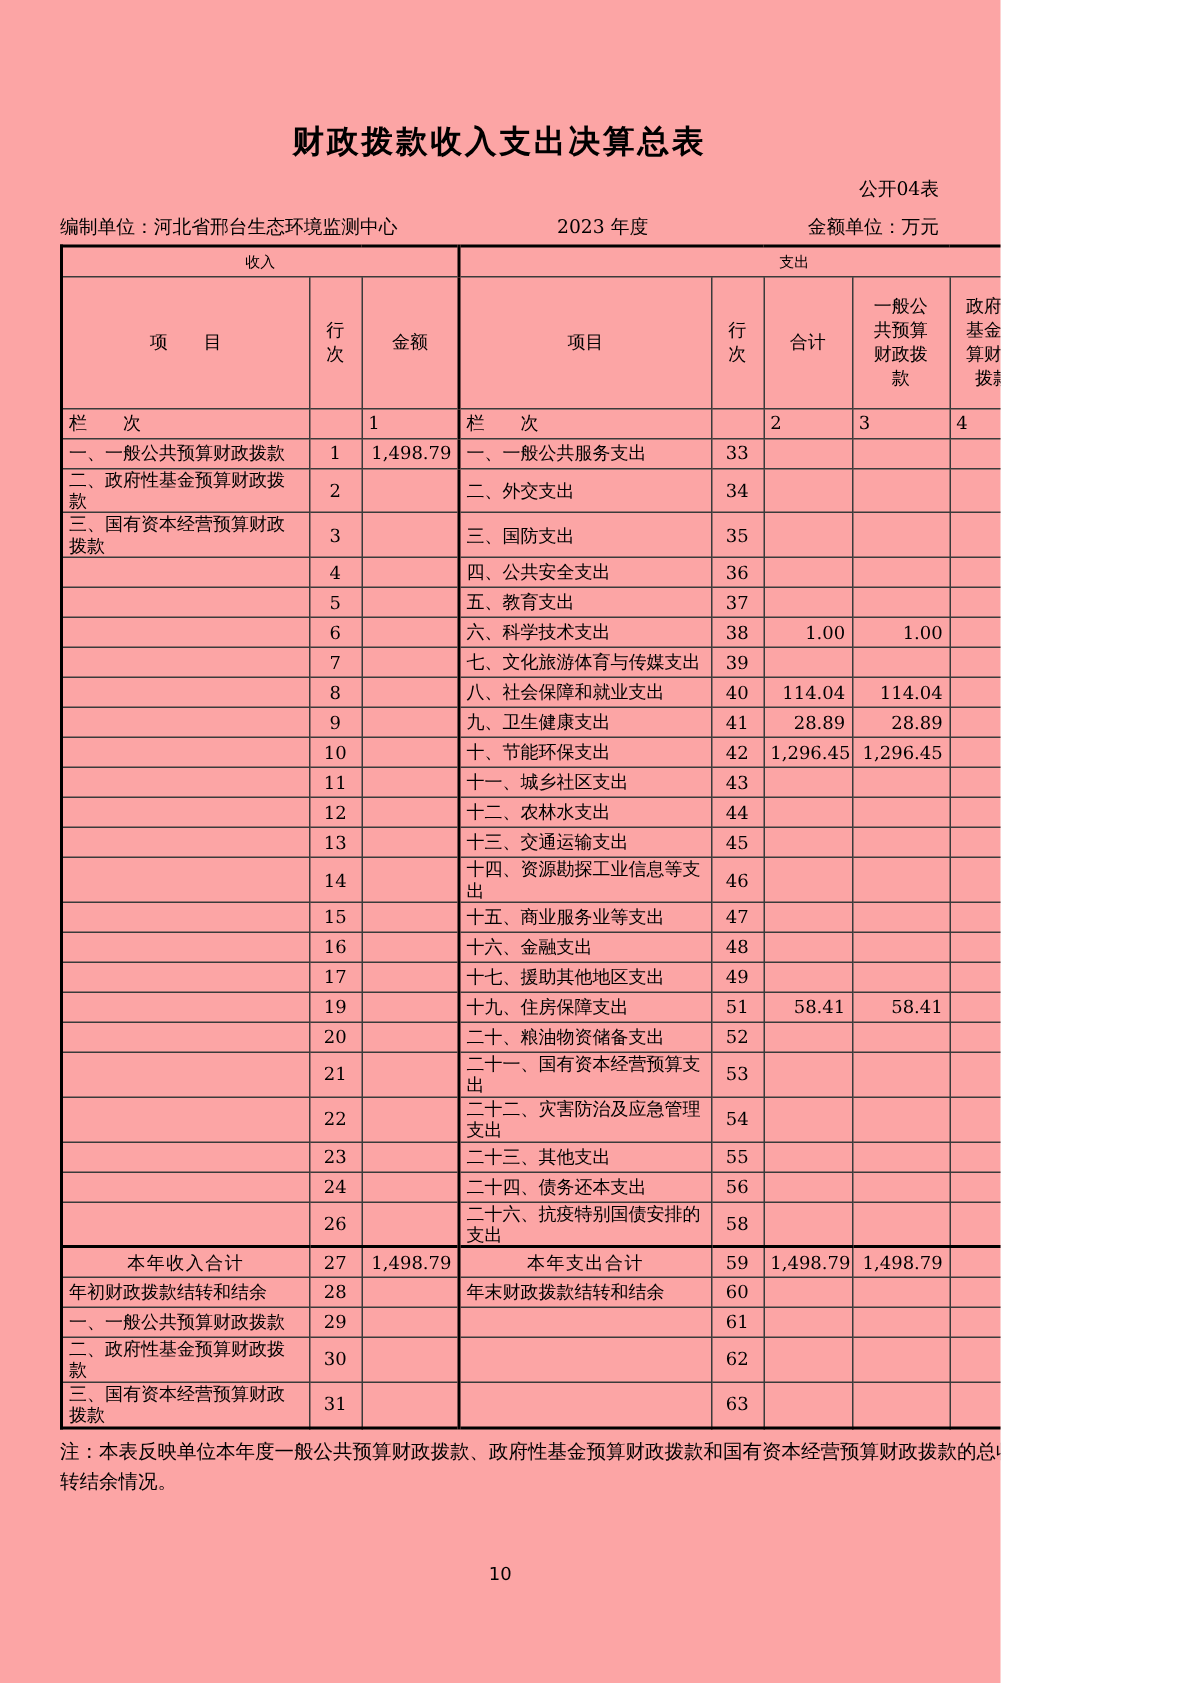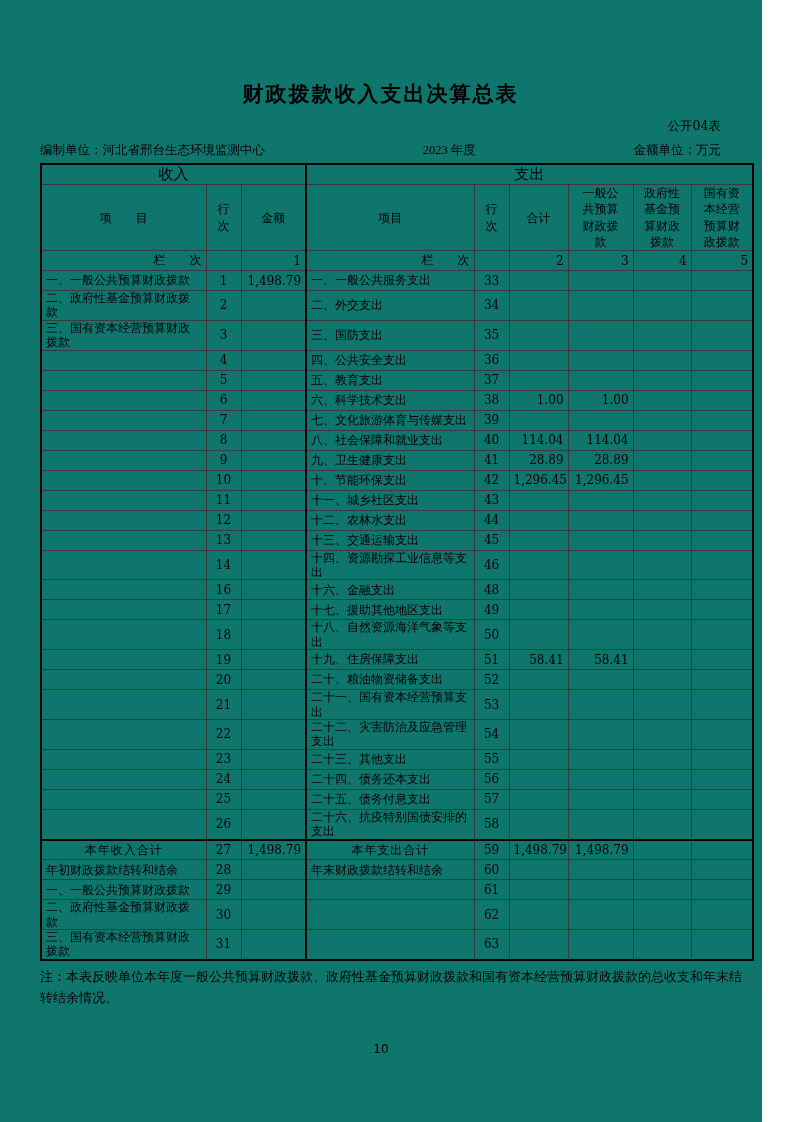--- a/index.html
+++ b/index.html
@@ -1,20 +1,20 @@
 <!DOCTYPE html>
 <html><head>
 <meta charset="utf-8">
 <style>
   * { box-sizing: border-box; }
   html,body { margin:0; padding:0; background:#ffffff; }
   .page {
     position: relative;
-    width: 762px; height: 1122px;
-    background: #0f766e;
+    width: 667px; height: 1122px;
+    background: #fca5a5;
     font-family: "DejaVu Serif", "Liberation Serif", serif;
     color: #000;
     padding: 83px 41px 0 40px;
     overflow: hidden;
   }
   .title {
     margin: 0;
     font-size: 21px;
     line-height: 1.05;
     font-weight: 600;
@@ -28,39 +28,38 @@
     text-align: right;
   }
   .meta {
     display: flex;
     justify-content: space-between;
     align-items: baseline;
     margin-top: 9px;
     margin-bottom: 5px;
     font-size: 12.5px;
     line-height: 1.25;
-    font-family: Liberation Serif, serif;
   }
   table.main {
     width: 712px;
     border-collapse: collapse;
     table-layout: fixed;
     border: 2px solid #000;
   }
   table.main th, table.main td {
     border: 1px solid #3a3a3a;
     padding: 0 4px;
     font-size: 12px;
     font-weight: 400;
     vertical-align: middle;
     overflow: hidden;
   }
-  thead tr.sec th { height: 20px; text-align: center; font-size: 15px; }
-  thead tr.hdr th { height: 65px; text-align: center; line-height: 1.35; padding: 0 2px; }
-  thead tr.colnum th { height: 20px; text-align: right; }
+  thead tr.sec th { height: 20px; text-align: center; font-size: 10px; }
+  thead tr.hdr th { height: 65px; text-align: center; line-height: 1.35; padding: 11px 2px; }
+  thead tr.colnum th { height: 20px; text-align: left; }
   .pre { white-space: pre-line; }
   tbody tr { height: 20px; padding-left: 32px; }
   tbody tr.tall2 { height: 30px; }
   tbody tr.tall-total { height: 42px; }
   tr.thick-top td { border-top: 2px solid #000; }
   .sep-left { border-left: 2px solid #000 !important; }
   td.c-item { text-align: left; padding-left: 5px; line-height: 1.2; }
   td.c-line { text-align: center; padding: 0 1px; }
   td.c-amt  { text-align: right; padding-right: 5px; }
   td.small  { font-size: 10px; }
@@ -297,46 +296,46 @@
     <td class="c-amt"></td>
     <td class="c-item sep-left small">十四、资源勘探工业信息等支出</td>
     <td class="c-line">46</td>
     <td class="c-amt"></td>
     <td class="c-amt"></td>
     <td class="c-amt"></td>
     <td class="c-amt"></td>
   </tr>
         <tr>
     <td class="c-item"></td>
+    <td class="c-line">15</td>
+    <td class="c-amt"></td>
+    <td class="c-item sep-left">十五、商业服务业等支出</td>
+    <td class="c-line">47</td>
+    <td class="c-amt"></td>
+    <td class="c-amt"></td>
+    <td class="c-amt"></td>
+    <td class="c-amt"></td>
+  </tr>
+        <tr>
+    <td class="c-item"></td>
     <td class="c-line">16</td>
     <td class="c-amt"></td>
     <td class="c-item sep-left">十六、金融支出</td>
     <td class="c-line">48</td>
     <td class="c-amt"></td>
     <td class="c-amt"></td>
     <td class="c-amt"></td>
     <td class="c-amt"></td>
   </tr>
         <tr>
     <td class="c-item"></td>
     <td class="c-line">17</td>
     <td class="c-amt"></td>
     <td class="c-item sep-left">十七、援助其他地区支出</td>
     <td class="c-line">49</td>
-    <td class="c-amt"></td>
-    <td class="c-amt"></td>
-    <td class="c-amt"></td>
-    <td class="c-amt"></td>
-  </tr>
-        <tr>
-    <td class="c-item"></td>
-    <td class="c-line">18</td>
-    <td class="c-amt"></td>
-    <td class="c-item sep-left small">十八、自然资源海洋气象等支出</td>
-    <td class="c-line">50</td>
     <td class="c-amt"></td>
     <td class="c-amt"></td>
     <td class="c-amt"></td>
     <td class="c-amt"></td>
   </tr>
         <tr>
     <td class="c-item"></td>
     <td class="c-line">19</td>
     <td class="c-amt"></td>
     <td class="c-item sep-left">十九、住房保障支出</td>
@@ -389,31 +388,20 @@
     <td class="c-amt"></td>
     <td class="c-amt"></td>
     <td class="c-amt"></td>
   </tr>
         <tr>
     <td class="c-item"></td>
     <td class="c-line">24</td>
     <td class="c-amt"></td>
     <td class="c-item sep-left">二十四、债务还本支出</td>
     <td class="c-line">56</td>
-    <td class="c-amt"></td>
-    <td class="c-amt"></td>
-    <td class="c-amt"></td>
-    <td class="c-amt"></td>
-  </tr>
-        <tr>
-    <td class="c-item"></td>
-    <td class="c-line">25</td>
-    <td class="c-amt"></td>
-    <td class="c-item sep-left">二十五、债务付息支出</td>
-    <td class="c-line">57</td>
     <td class="c-amt"></td>
     <td class="c-amt"></td>
     <td class="c-amt"></td>
     <td class="c-amt"></td>
   </tr>
         <tr class="tall2">
     <td class="c-item"></td>
     <td class="c-line">26</td>
     <td class="c-amt"></td>
     <td class="c-item sep-left">二十六、抗疫特别国债安排的支出</td>

